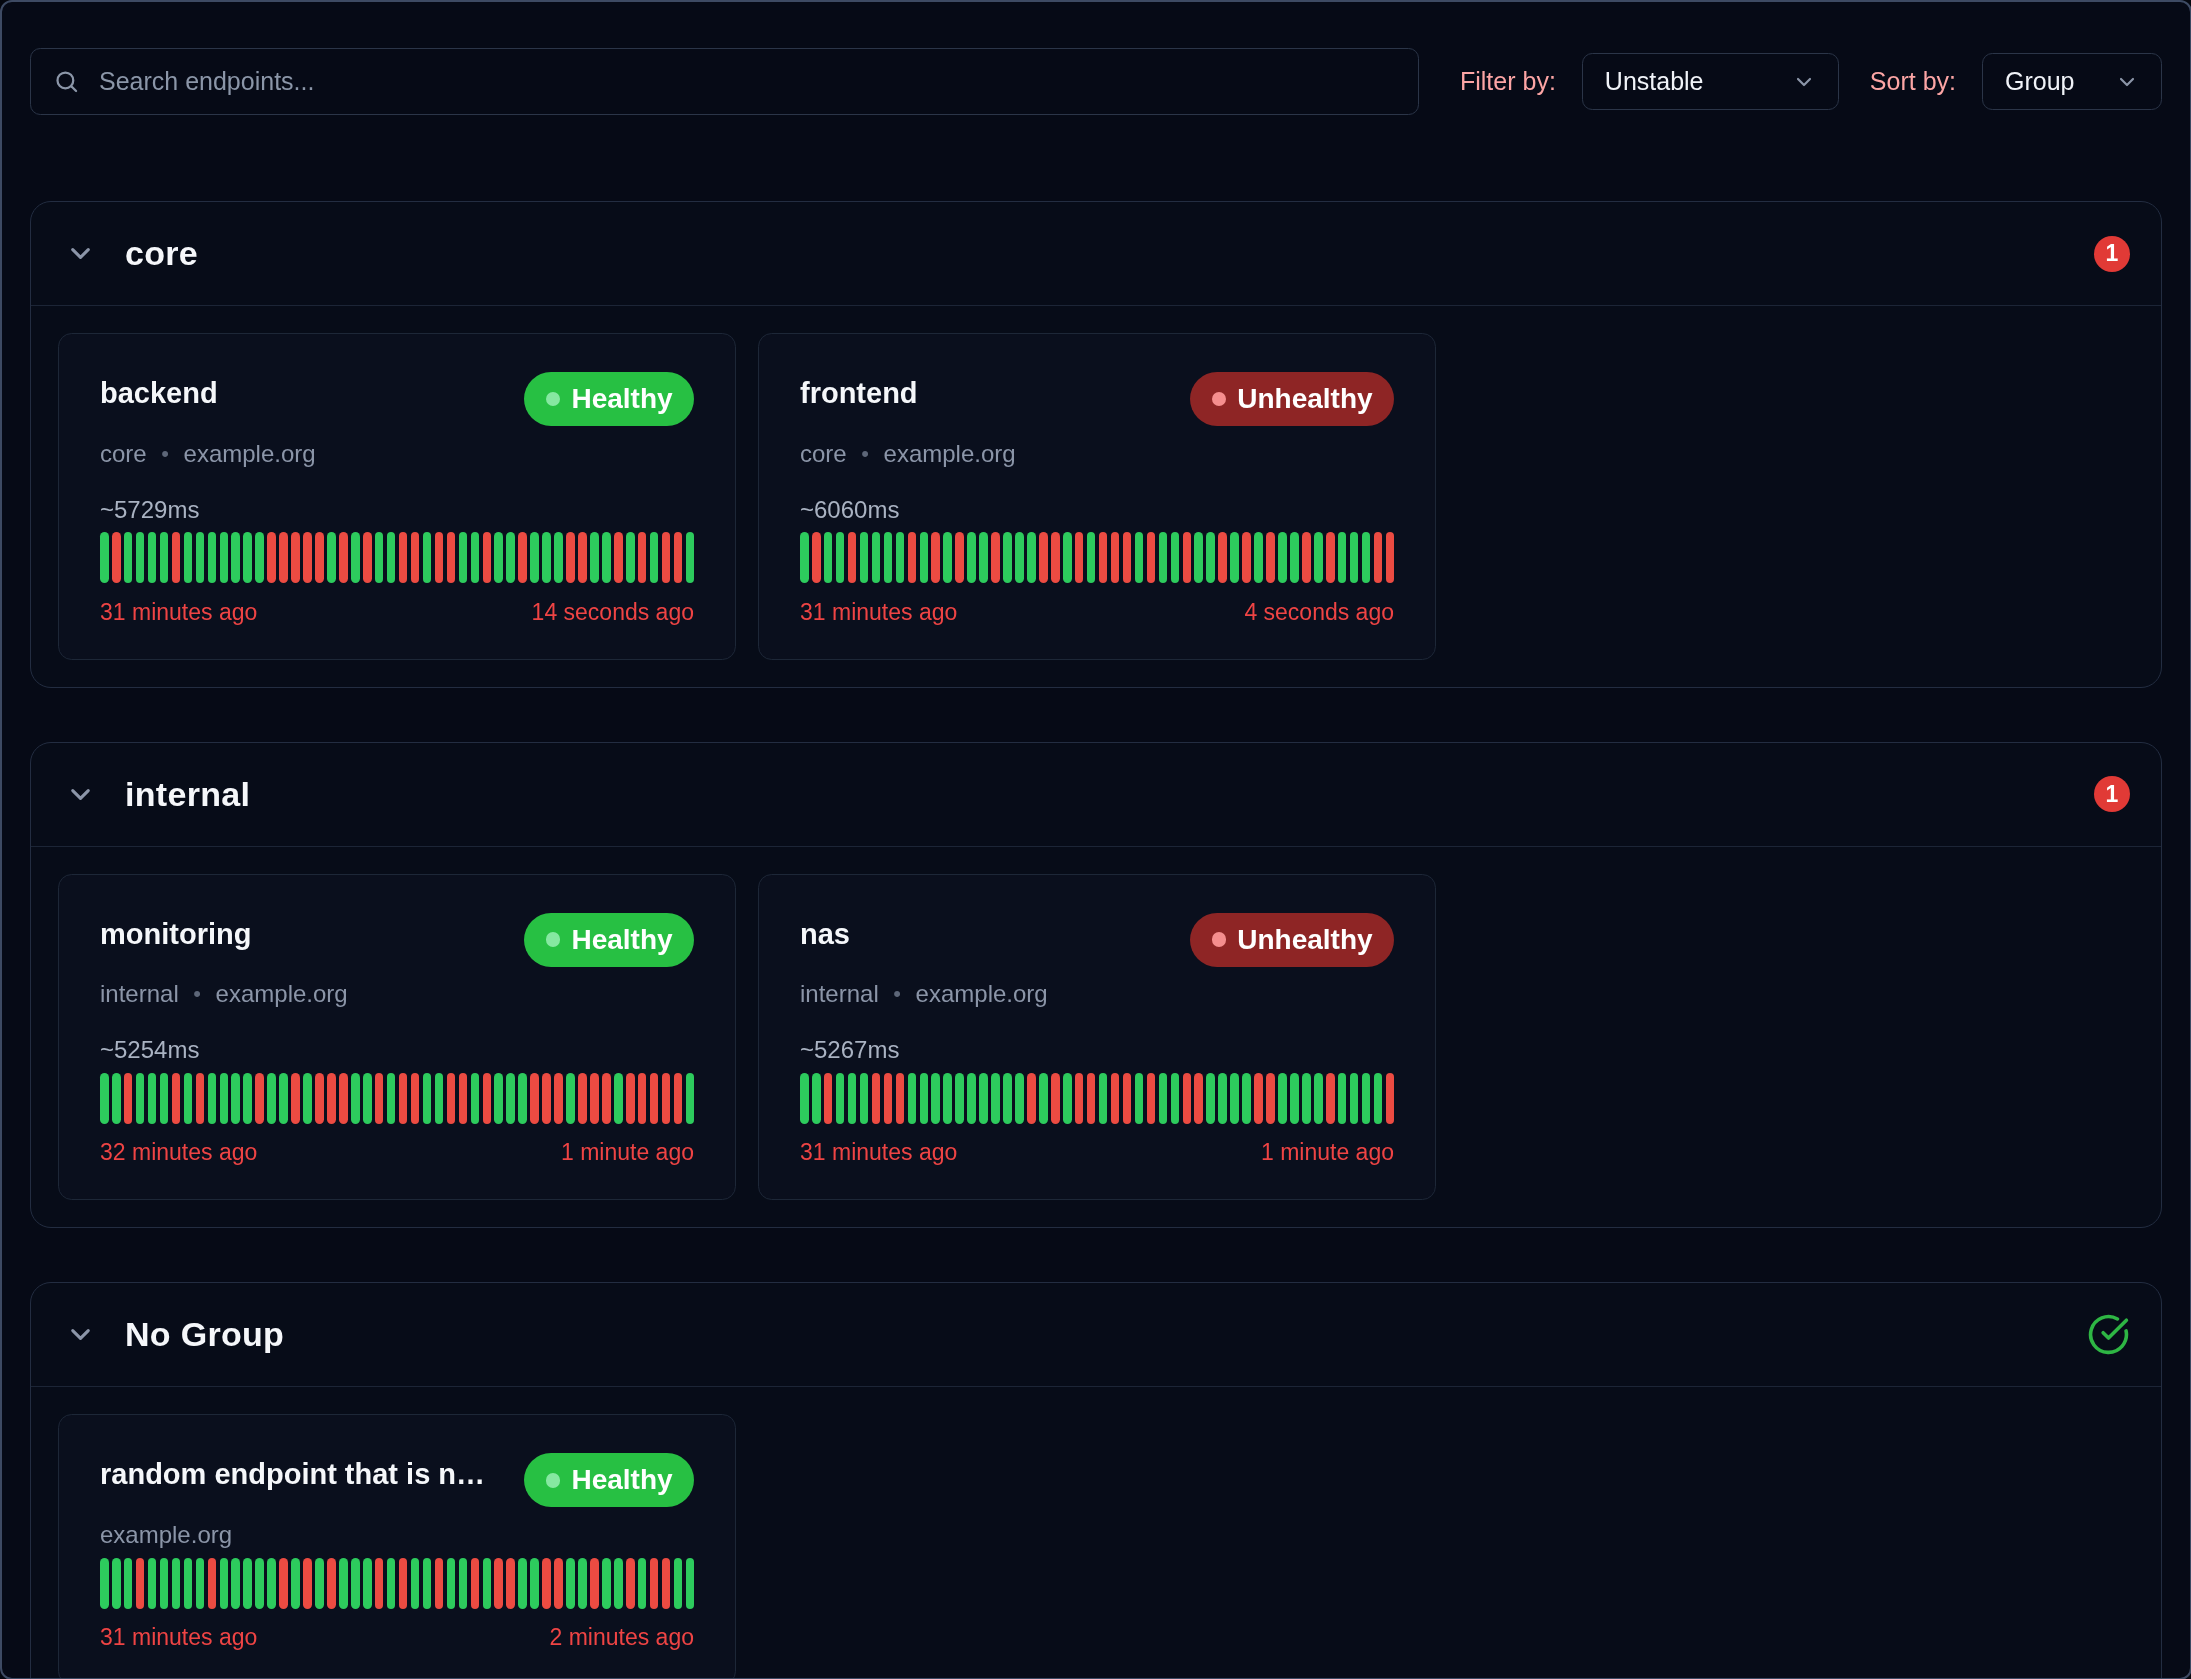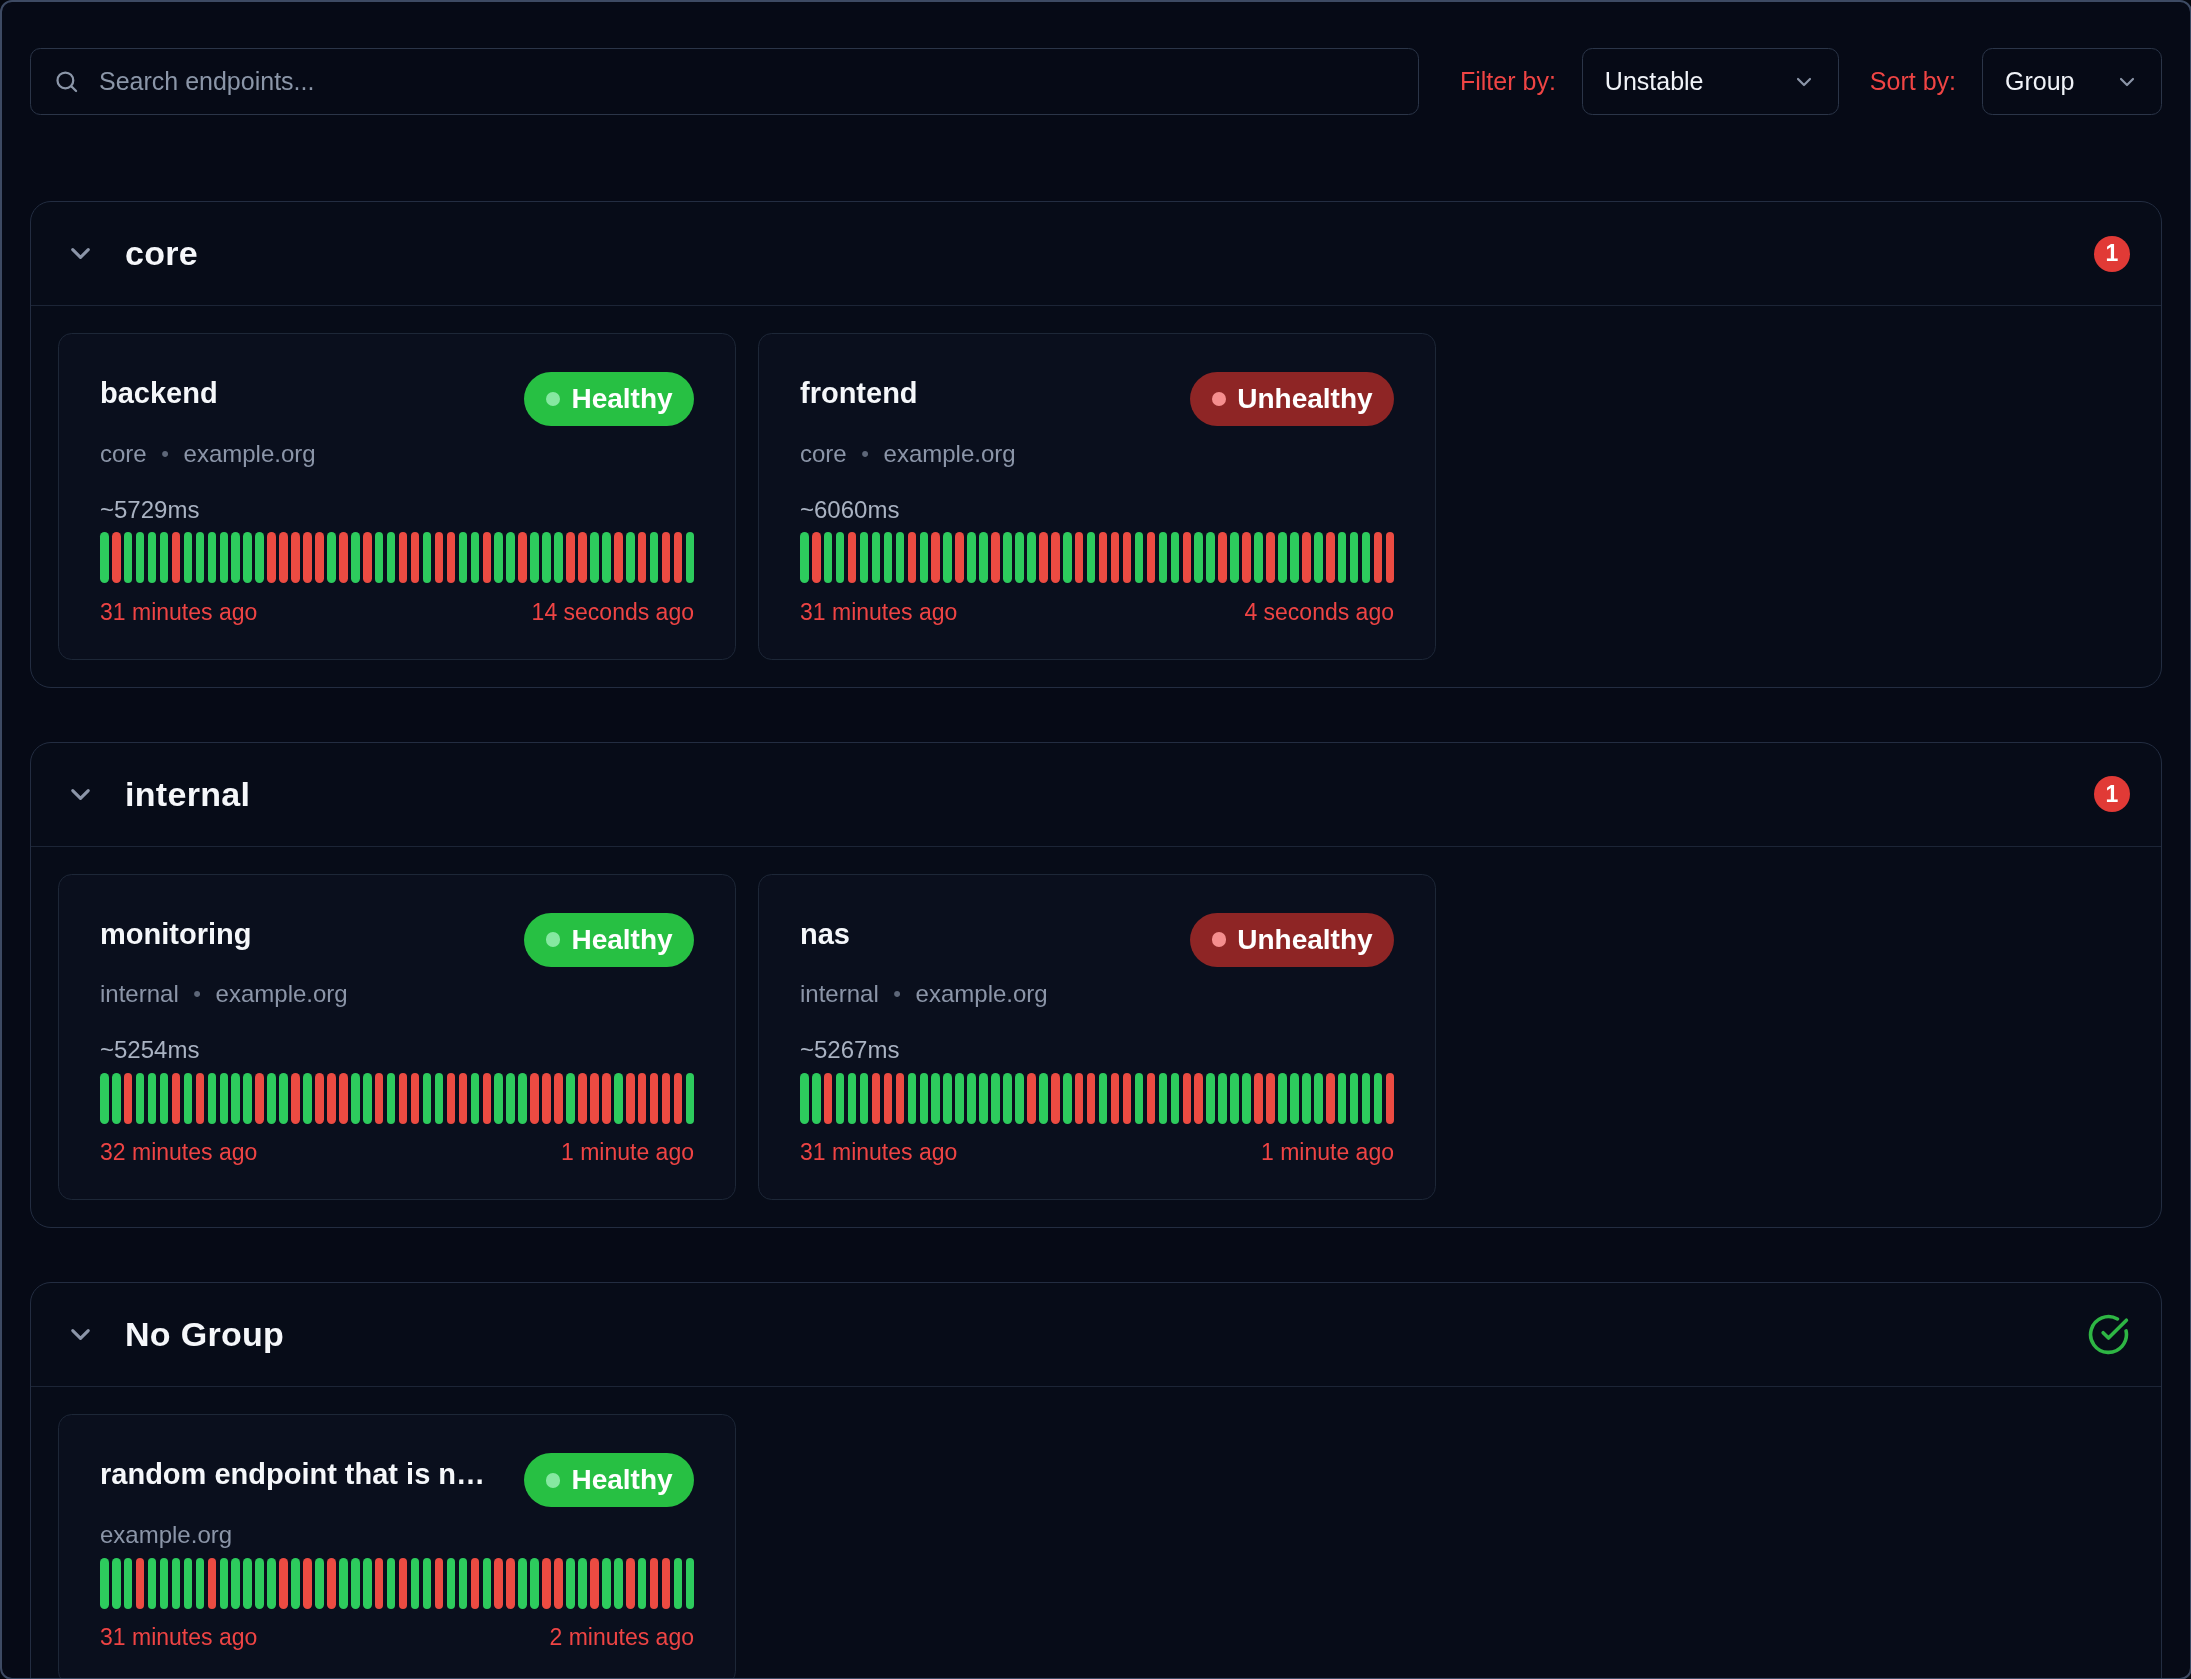--- a/index.html
+++ b/index.html
@@ -17,23 +17,23 @@
   .search-box {
     flex:1; height:67px; border:1.7px solid #2b3548; border-radius:10.3px;
     display:flex; align-items:center; padding:0 22px; gap:17px;
     background:transparent; margin-right:41px;
   }
   .search-box input {
     flex:1; background:transparent; border:none; outline:none;
     color:#e8ecf3; font-size:25px; font-family:inherit;
   }
   .search-box input::placeholder { color:#8b96a8; }
-  .ctl-label { color:#ef4444; font-size:25px; white-space:nowrap; margin-right:26px; }
+  .ctl-label { color:#fca5a5; font-size:25px; white-space:nowrap; margin-right:26px; }
   .select {
-    height:67px; border:1.7px solid #2b3548; border-radius:10.3px;
+    height:57px; border:1.7px solid #2b3548; border-radius:10.3px;
     display:flex; align-items:center; justify-content:space-between;
     padding:0 22px; color:#f0f3f8; font-size:25px; cursor:pointer;
     background:transparent;
   }
   .select-filter { width:257px; margin-right:31px; }
   .select-sort  { width:180px; }
   
   .group-section {
     border:1.7px solid #232d41; border-radius:21px; background:#070c18;
     margin-bottom:54px; overflow:hidden;

